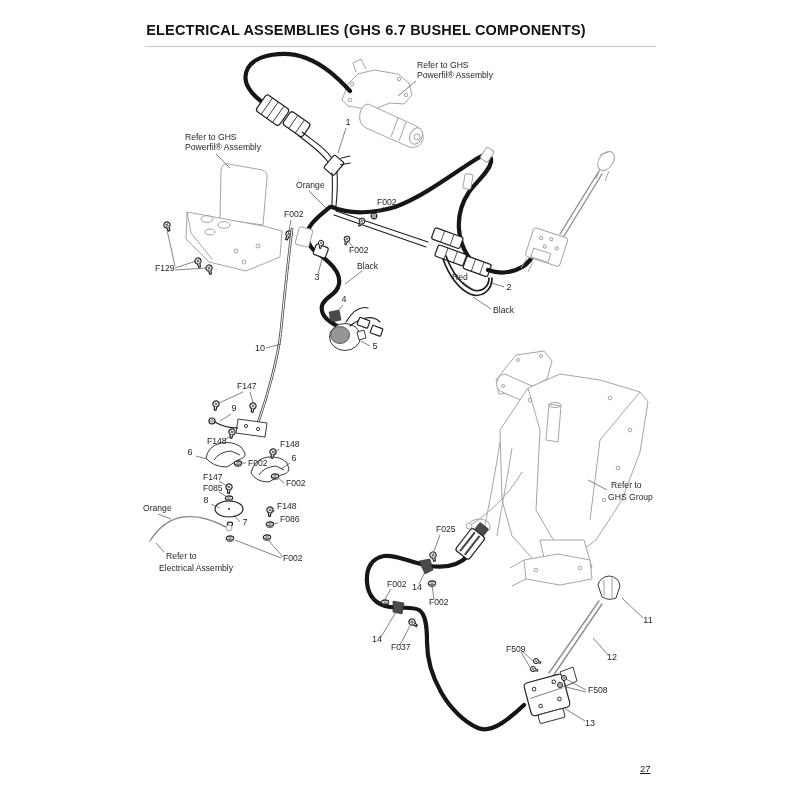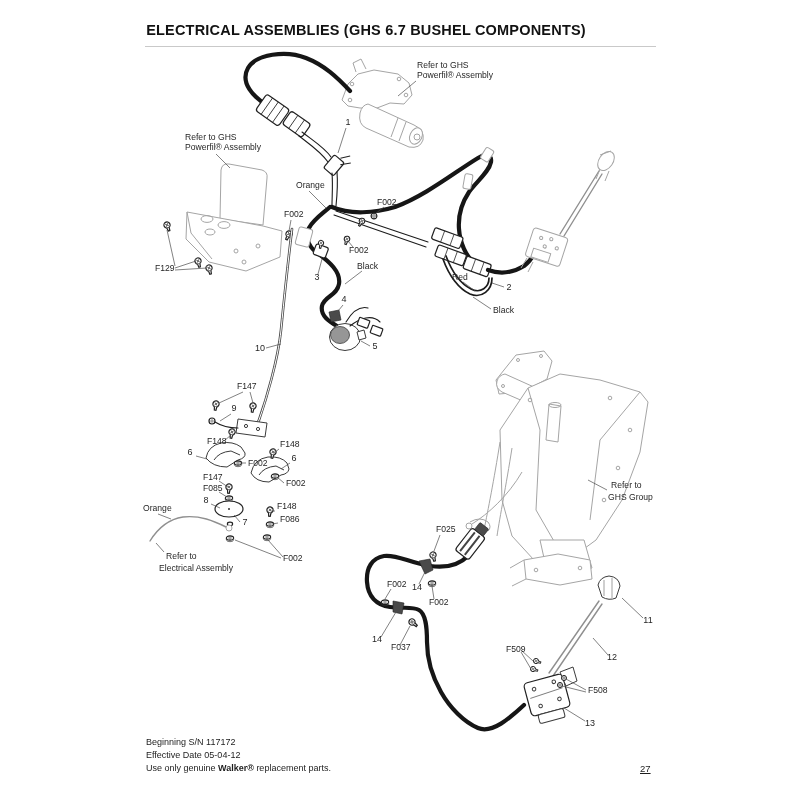--- a/index.html
+++ b/index.html
@@ -369,19 +369,14 @@
       <text class="num" x="377" y="642" text-anchor="middle">14</text>
       <text class="callout" x="391" y="650">F037</text>
       <text class="num" x="648" y="623" text-anchor="middle">11</text>
       <text class="num" x="612" y="660" text-anchor="middle">12</text>
       <text class="callout" x="506" y="652">F509</text>
       <text class="callout" x="588" y="693">F508</text>
       <text class="num" x="590" y="726" text-anchor="middle">13</text>
     </g>
   </svg>
 
-  <div class="footer">
-    <div>Beginning S/N 117172</div>
-    <div>Effective Date 05-04-12</div>
-    <div><span>Use only genuine </span><b>Walker®</b><span> replacement parts.</span></div>
-  </div>
   <div class="pagenum">27</div>
 </div>
 
 </body></html>

